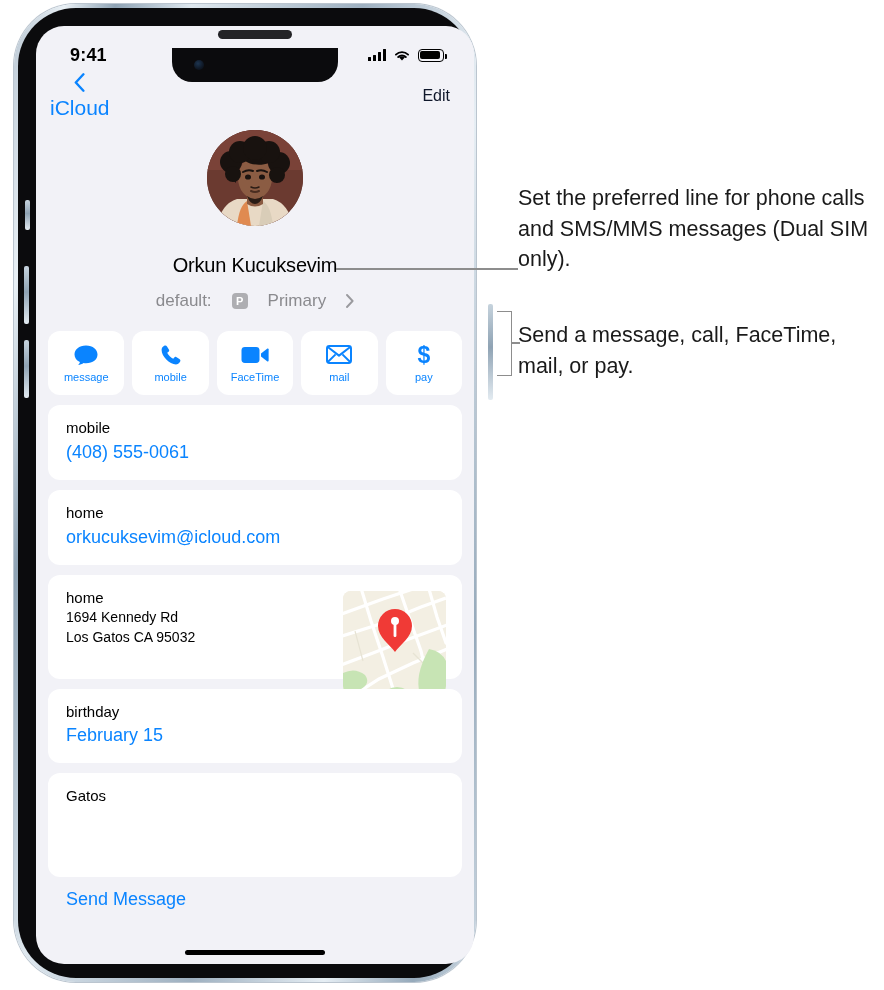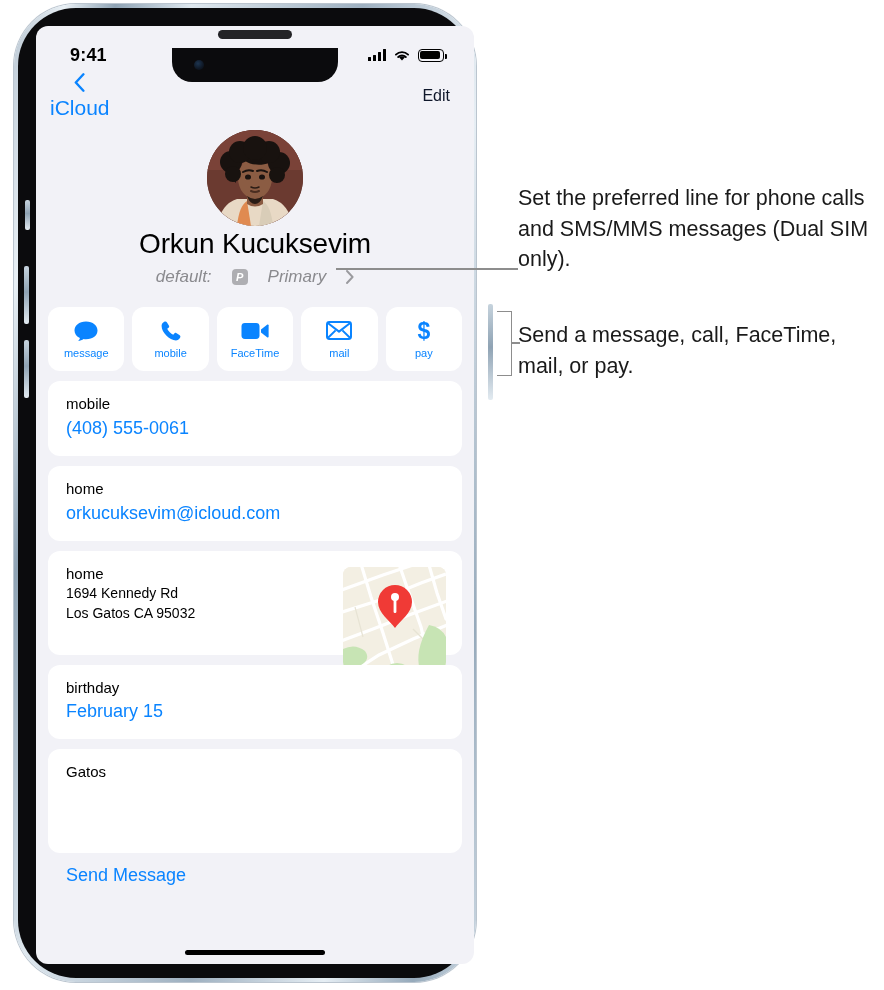--- a/index.html
+++ b/index.html
@@ -26,21 +26,21 @@
   .phone-frame-inner {
     position: absolute;
     left: 4px; top: 4px; right: 4px; bottom: 4px;
     border-radius: 58px;
     background: #0b0b0d;
   }
   .screen {
     position: absolute;
     left: 22px; top: 22px;
     width: 438px; height: 938px;
-    border-radius: 12px;
+    border-radius: 28px;
     background: #f2f2f7;
     overflow: hidden;
   }
 
   
   .btn-side {
     position: absolute;
     background: linear-gradient(180deg,#c6d3dd,#8fa3b4 45%,#e3ebf1);
     border-radius: 2px;
   }
@@ -134,26 +134,26 @@
   .avatar {
     width: 96px; height: 96px; border-radius: 50%;
     margin: 12px auto 0;
     overflow: hidden;
     position: relative;
     background: #5e322c;
   }
   .avatar svg { display:block; width:100%; height:100%; }
 
   .contact-name {
-    text-align:center; font-size: 28px; color:#000;
-    margin-top: 2px; letter-spacing: -0.2px;
+    text-align:center; font-size: 20px; color:#000;
+    margin-top: 28px; letter-spacing: -0.2px;
   }
   .default-line {
     display: flex; align-items: center; justify-content: center;
-    gap: 20px; margin-top: 7px; color: #8a8a8e; font-size: 17px; font-style: italic;
+    gap: 20px; margin-top: 14px; color: #8a8a8e; font-size: 17px;
   }
   .sim-badge {
     width: 16px; height: 16px; border-radius: 4px;
     background: #aeaeb2; color: #fff;
     font-size: 11px; font-weight: bold;
     display:flex; align-items:center; justify-content:center;
     line-height: 1;
   }
   .chev-right { width: 8px; height: 14px; }
 

